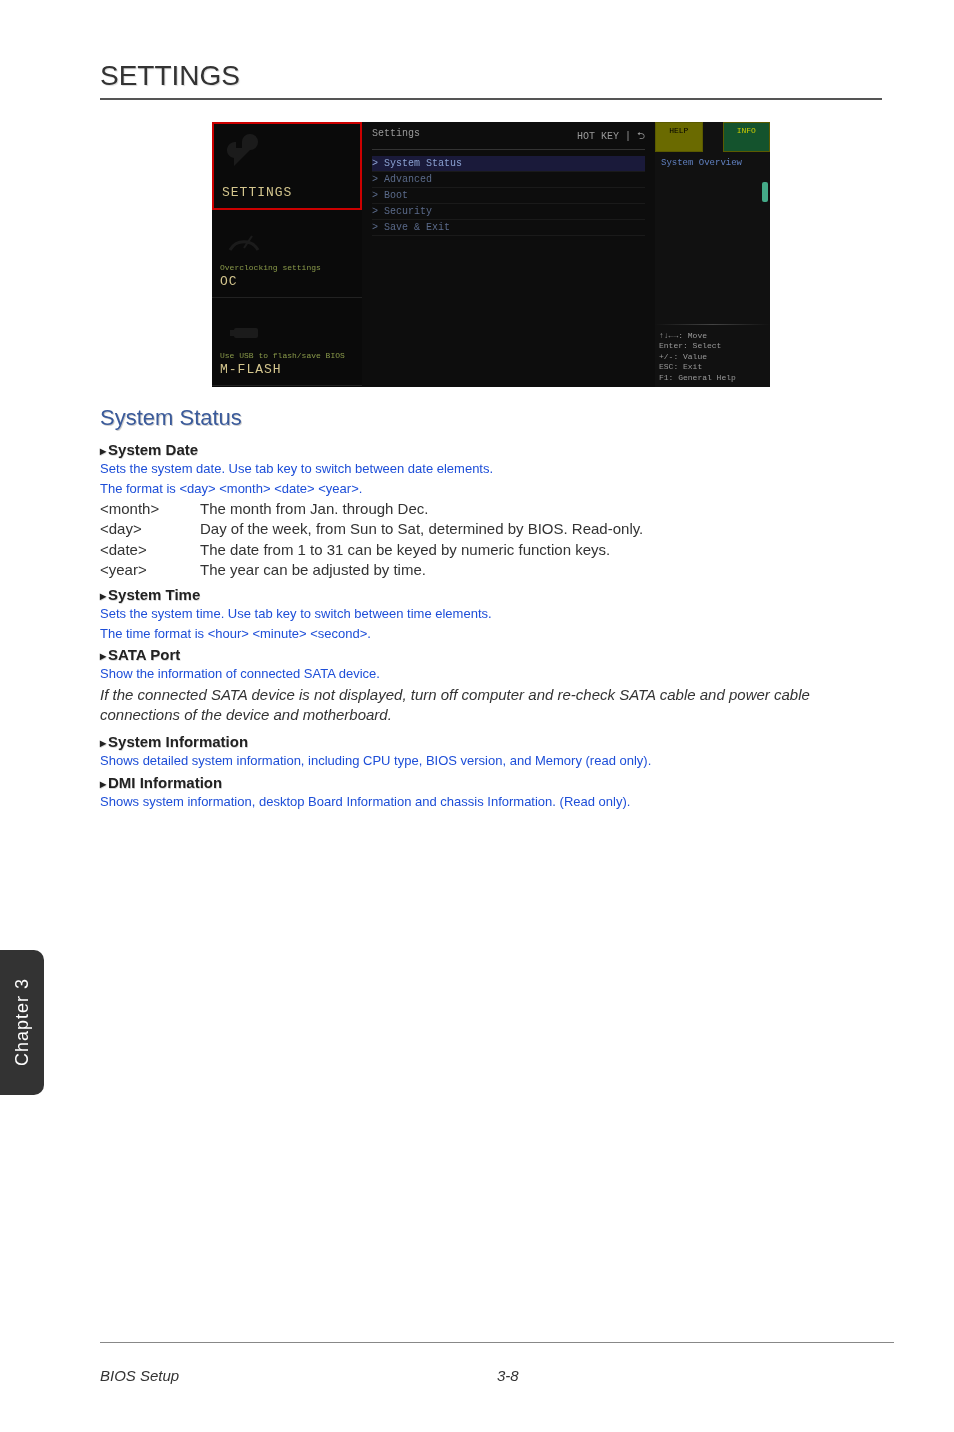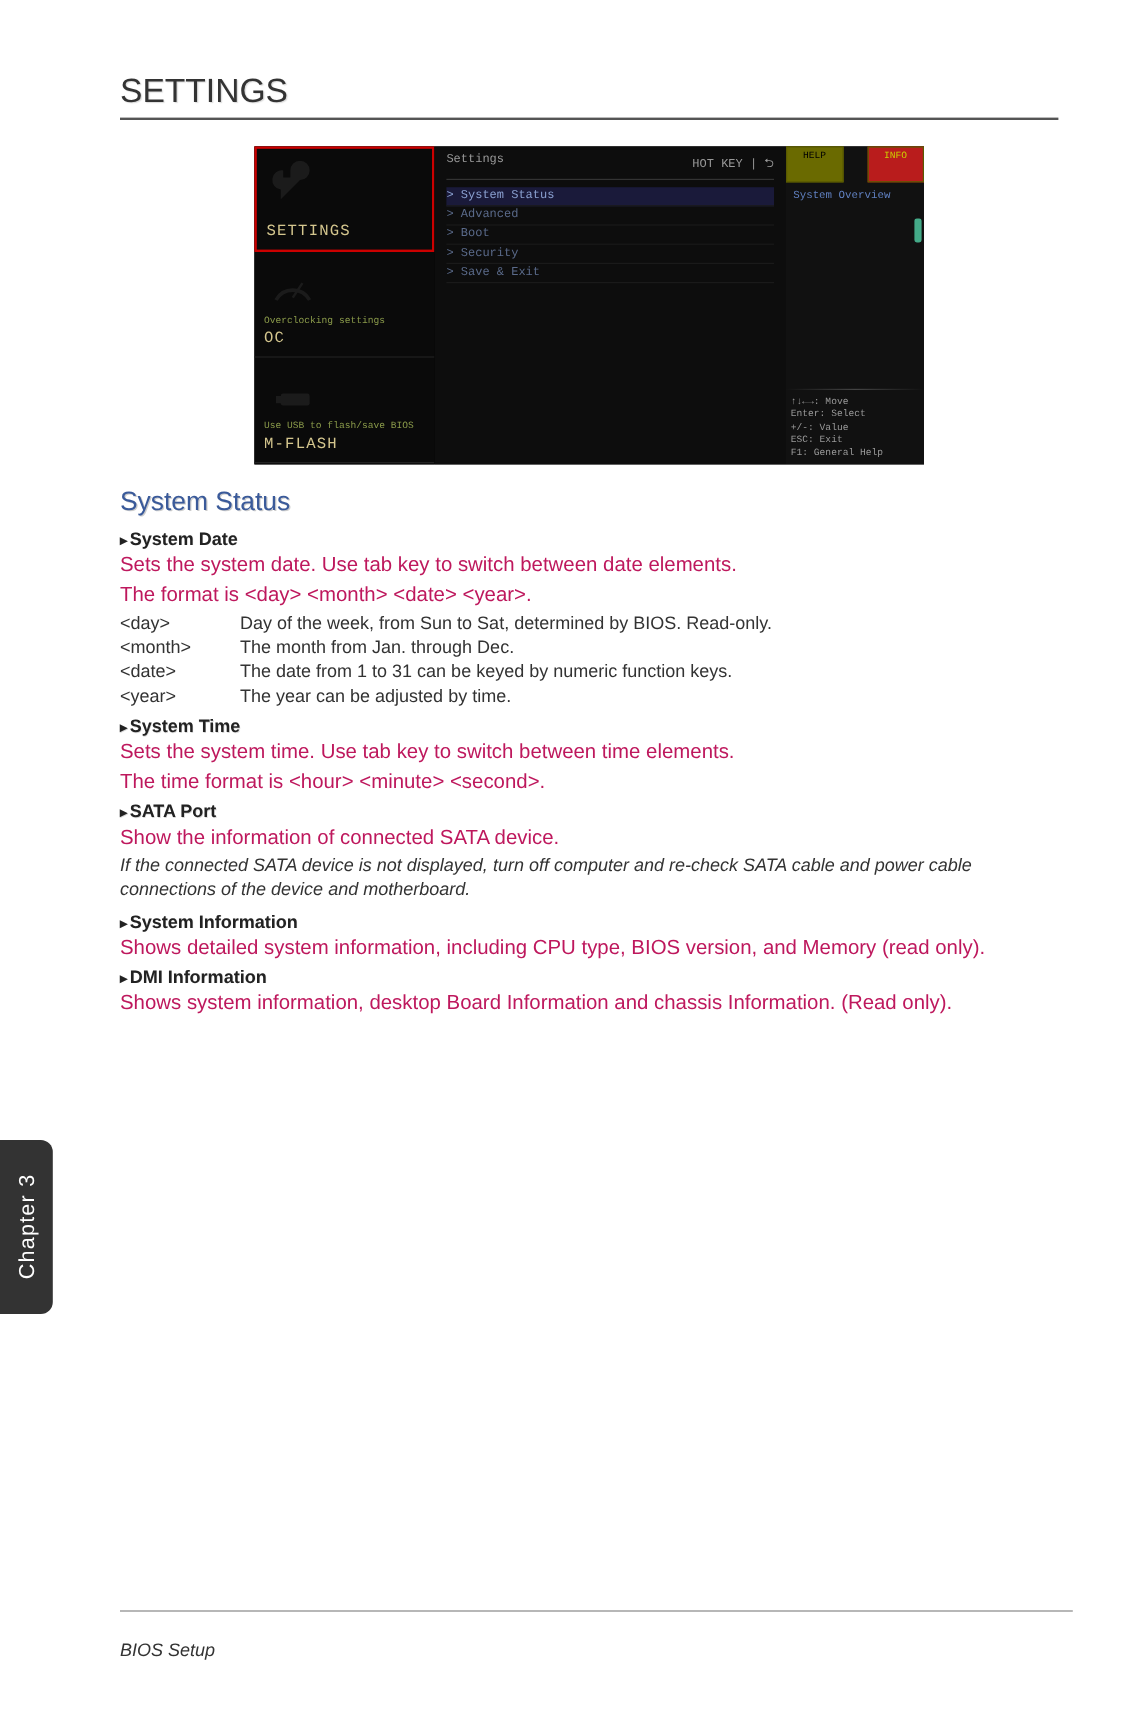--- a/index.html
+++ b/index.html
@@ -108,21 +108,21 @@
       font-size: 8px;
       text-align: center;
       line-height: 16px;
       border: 1px solid #5a5a00;
     }
     .bios-right-tab.help {
       background: #6a6a00;
       color: #000;
     }
     .bios-right-tab.info {
-      background: #b91c1c;
+      background: #14532d;
       color: #cc0;
       margin-left: 20px;
     }
     .bios-right-content {
       flex: 1;
       padding: 6px;
       font-size: 9px;
       color: #6080c0;
       position: relative;
     }
@@ -160,22 +160,22 @@
       text-shadow: 0.5px 0.5px 0 rgba(0,0,0,0.15);
       margin-top: 4px;
       margin-bottom: 2px;
     }
     .subsection-heading::before {
       content: "▸";
       font-size: 12px;
       margin-right: 2px;
     }
     .body-text {
-      font-size: 17px;
-      color: #be185d;
+      font-size: 13px;
+      color: #1d4ed8;
       line-height: 1.35;
       margin-bottom: 2px;
     }
     .def-table {
       margin-bottom: 6px;
     }
     .def-row {
       display: flex;
       font-size: 15px;
       color: #333;
@@ -324,26 +324,26 @@
     </div>
   </div>
 
   <h2 class="section-heading">System Status</h2>
 
   <div class="subsection-heading">System Date</div>
   <div class="body-text">Sets the system date. Use tab key to switch between date elements.</div>
   <div class="body-text">The format is &lt;day&gt; &lt;month&gt; &lt;date&gt; &lt;year&gt;.</div>
   <div class="def-table">
     <div class="def-row">
+      <div class="def-term">&lt;month&gt;</div>
+      <div class="def-desc">The month from Jan. through Dec.</div>
+    </div>
+    <div class="def-row">
       <div class="def-term">&lt;day&gt;</div>
       <div class="def-desc">Day of the week, from Sun to Sat, determined by BIOS. Read-only.</div>
-    </div>
-    <div class="def-row">
-      <div class="def-term">&lt;month&gt;</div>
-      <div class="def-desc">The month from Jan. through Dec.</div>
     </div>
     <div class="def-row">
       <div class="def-term">&lt;date&gt;</div>
       <div class="def-desc">The date from 1 to 31 can be keyed by numeric function keys.</div>
     </div>
     <div class="def-row">
       <div class="def-term">&lt;year&gt;</div>
       <div class="def-desc">The year can be adjusted by time.</div>
     </div>
   </div>
@@ -363,13 +363,14 @@
   <div class="subsection-heading">DMI Information</div>
   <div class="body-text justified">Shows system information, desktop Board Information and chassis Information. (Read only).</div>
 </div>
 
 <div class="chapter-tab">
   <span class="chapter-tab-text">Chapter 3</span>
 </div>
 
 <div class="footer">
   <span class="footer-left">BIOS Setup</span>
+  <span class="footer-center">3-8</span>
 </div>
 
 </body></html>

